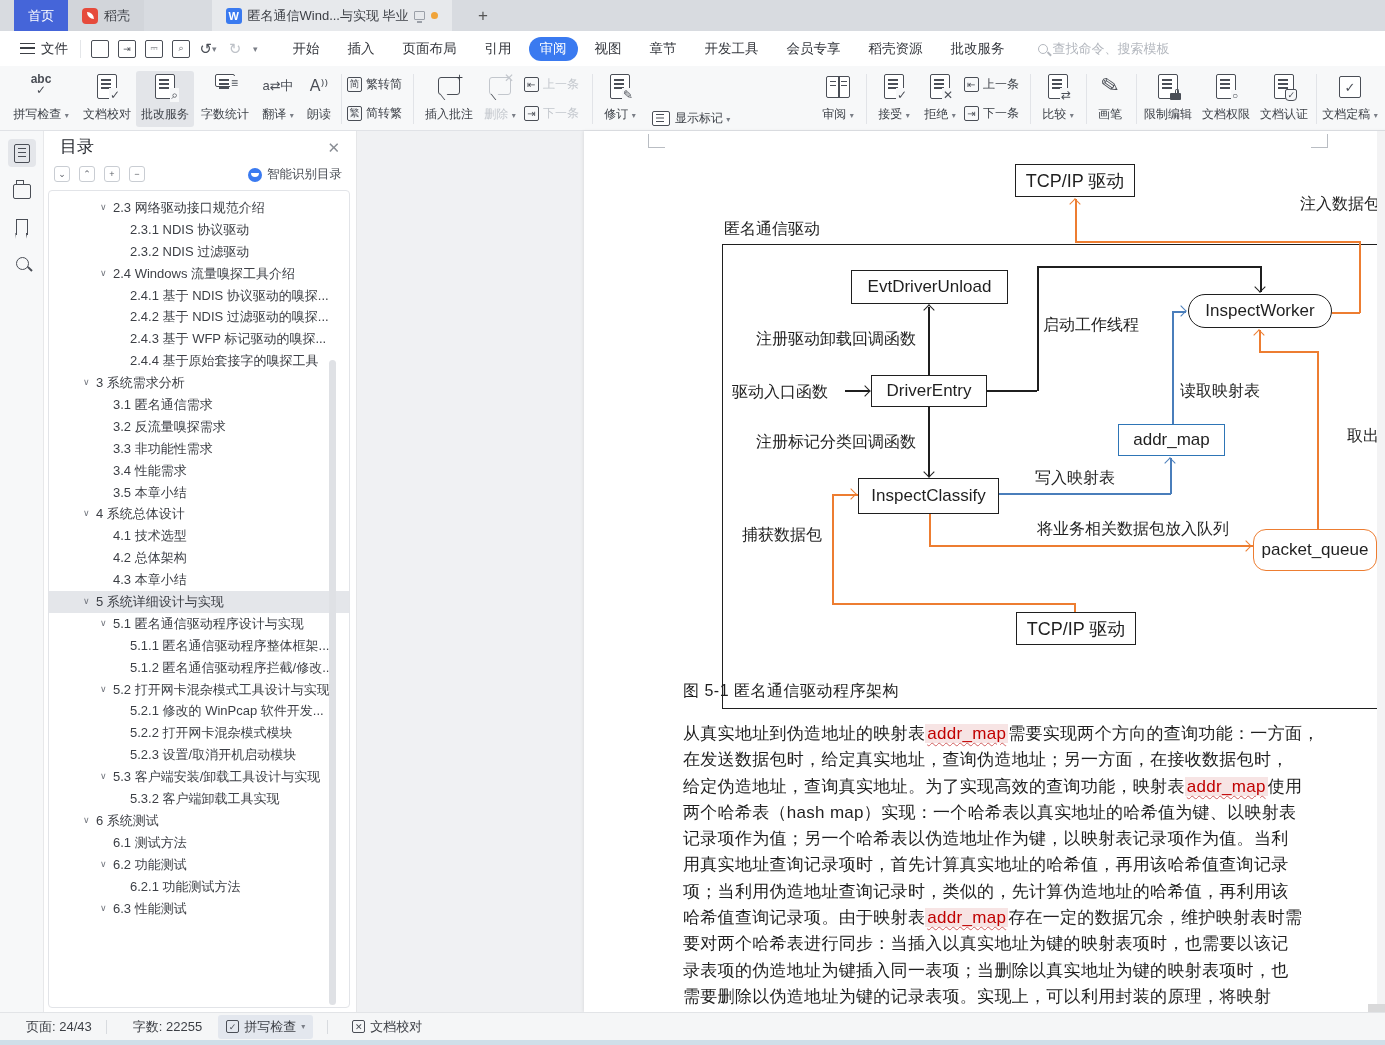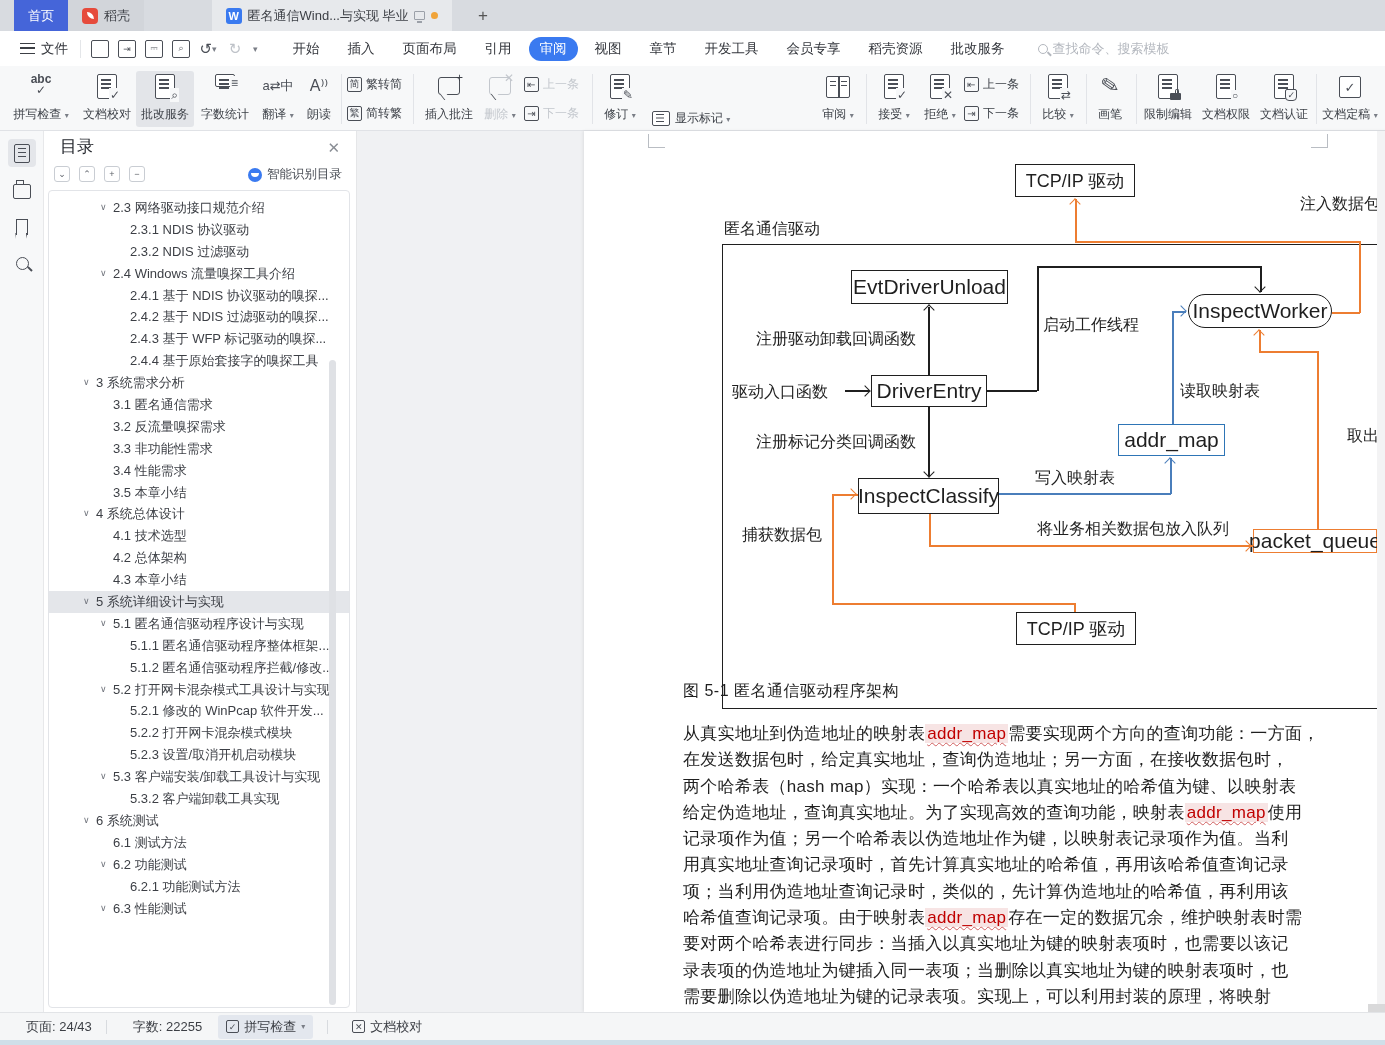--- a/index.html
+++ b/index.html
@@ -107,21 +107,21 @@
   .work{position:absolute;left:357px;top:131px;width:1028px;height:881px;background:#f0f1f3;}
   .page{position:absolute;left:227px;top:0;width:810px;height:881px;background:#fff;box-shadow:-1px 0 3px rgba(0,0,0,.08);overflow:hidden;font-size:16px;color:#1f1f1f;}
   .mark{position:absolute;width:17px;height:14px;border-color:#b9bdc3;}
   .mark.tl{left:64px;top:3px;border-left:1.4px solid #b9bdc3;border-bottom:1.4px solid #b9bdc3;}
   .mark.tr{left:727px;top:3px;border-right:1.4px solid #b9bdc3;border-bottom:1.4px solid #b9bdc3;}
   .vsb{position:absolute;right:0;top:0;width:8px;height:881px;background:#f3f3f4;}
   .vsb-c{position:absolute;right:0;bottom:0;width:17px;height:8px;background:#d9d9da;}
 
   
   .fig{position:absolute;left:0;top:0;width:810px;height:550px;}
-  .nbox{position:absolute;border:1.4px solid #1f1f1f;background:#fff;display:flex;align-items:center;justify-content:center;font-size:21px;white-space:nowrap;}
+  .nbox{position:absolute;border:1.4px solid #1f1f1f;background:#fff;display:flex;align-items:center;justify-content:center;font-size:17px;white-space:nowrap;}
   .nbox.blue{border-color:#2e75b6;}
   .nbox.orange{border-color:#ED7D31;}
   .frame{position:absolute;left:138px;top:113px;width:680px;height:465px;border:1.6px solid #1f1f1f;border-right:none;}
   .ln{position:absolute;}
   .ln.k{background:#1f1f1f;} .ln.o{background:#ED7D31;} .ln.b{background:#4a7ebb;}
   .ah{position:absolute;width:8px;height:8px;border-right:1.7px solid #1f1f1f;border-bottom:1.7px solid #1f1f1f;}
   .ah.o{border-color:#ED7D31;} .ah.b{border-color:#4a7ebb;}
   .ah.up{transform:rotate(-135deg);} .ah.down{transform:rotate(45deg);} .ah.right{transform:rotate(-45deg);}
   .flabel{position:absolute;font-size:16px;color:#1f1f1f;white-space:nowrap;}
 
@@ -400,21 +400,21 @@
 
         <div class="flabel" style="left:140px;top:88px;">匿名通信驱动</div>
         <div class="frame"></div>
 
         <div class="nbox" style="left:431px;top:33px;width:120px;height:33px;font-size:18px;">TCP/IP 驱动</div>
         <div class="nbox" style="left:267px;top:139px;width:157px;height:34px;">EvtDriverUnload</div>
         <div class="nbox" style="left:287px;top:244px;width:116px;height:32px;">DriverEntry</div>
         <div class="nbox" style="left:274px;top:347px;width:141px;height:36px;">InspectClassify</div>
         <div class="nbox" style="left:604px;top:163px;width:144px;height:34px;border-radius:17px;">InspectWorker</div>
         <div class="nbox blue" style="left:534px;top:293px;width:107px;height:32px;">addr_map</div>
-        <div class="nbox orange" style="left:669px;top:398px;width:124px;height:24px;">packet_queue</div>
+        <div class="nbox orange" style="left:669px;top:398px;width:124px;height:42px;border-radius:13px;">packet_queue</div>
         <div class="nbox" style="left:432px;top:481px;width:120px;height:33px;font-size:18px;">TCP/IP 驱动</div>
 
         <div class="ln k" style="left:344px;top:176px;width:1.6px;height:68px;"></div>
           <div class="ah up" style="left:341px;top:175px;"></div>
         <div class="ln k" style="left:261px;top:259px;width:24px;height:1.6px;"></div>
           <div class="ah right" style="left:277px;top:256px;"></div>
         <div class="ln k" style="left:344px;top:276px;width:1.6px;height:69px;"></div>
           <div class="ah down" style="left:341px;top:337px;"></div>
         <div class="ln k" style="left:403px;top:259px;width:50px;height:1.6px;"></div>
         <div class="ln k" style="left:453px;top:135px;width:1.6px;height:125px;"></div>
@@ -456,22 +456,22 @@
         <div class="flabel" style="left:451px;top:337px;">写入映射表</div>
         <div class="flabel" style="left:453px;top:388px;">将业务相关数据包放入队列</div>
         <div class="flabel" style="left:763px;top:295px;">取出数据包</div>
         <div class="flabel" style="left:716px;top:63px;">注入数据包</div>
       </div>
 
       <div class="caption">图 5-1 匿名通信驱动程序架构</div>
       <div class="para" id="paraBlock">
           <div class="bl"><span>从真实地址到伪造地址的映射表</span><span class="am">addr_map</span><span>需要实现两个方向的查询功能：一方面，</span></div>
           <div class="bl"><span>在发送数据包时，给定真实地址，查询伪造地址；另一方面，在接收数据包时，</span></div>
+          <div class="bl"><span>给定伪造地址，查询真实地址。为了实现高效的查询功能，映射表</span><span class="am">addr_map</span><span>使用</span></div>
           <div class="bl"><span>两个哈希表（hash map）实现：一个哈希表以真实地址的哈希值为键、以映射表</span></div>
-          <div class="bl"><span>给定伪造地址，查询真实地址。为了实现高效的查询功能，映射表</span><span class="am">addr_map</span><span>使用</span></div>
           <div class="bl"><span>记录项作为值；另一个哈希表以伪造地址作为键，以映射表记录项作为值。当利</span></div>
           <div class="bl"><span>用真实地址查询记录项时，首先计算真实地址的哈希值，再用该哈希值查询记录</span></div>
           <div class="bl"><span>项；当利用伪造地址查询记录时，类似的，先计算伪造地址的哈希值，再利用该</span></div>
           <div class="bl"><span>哈希值查询记录项。由于映射表</span><span class="am">addr_map</span><span>存在一定的数据冗余，维护映射表时需</span></div>
           <div class="bl"><span>要对两个哈希表进行同步：当插入以真实地址为键的映射表项时，也需要以该记</span></div>
           <div class="bl"><span>录表项的伪造地址为键插入同一表项；当删除以真实地址为键的映射表项时，也</span></div>
           <div class="bl"><span>需要删除以伪造地址为键的记录表项。实现上，可以利用封装的原理，将映射</span></div>
           <div class="bl"></div>
         </div>
     </div>

